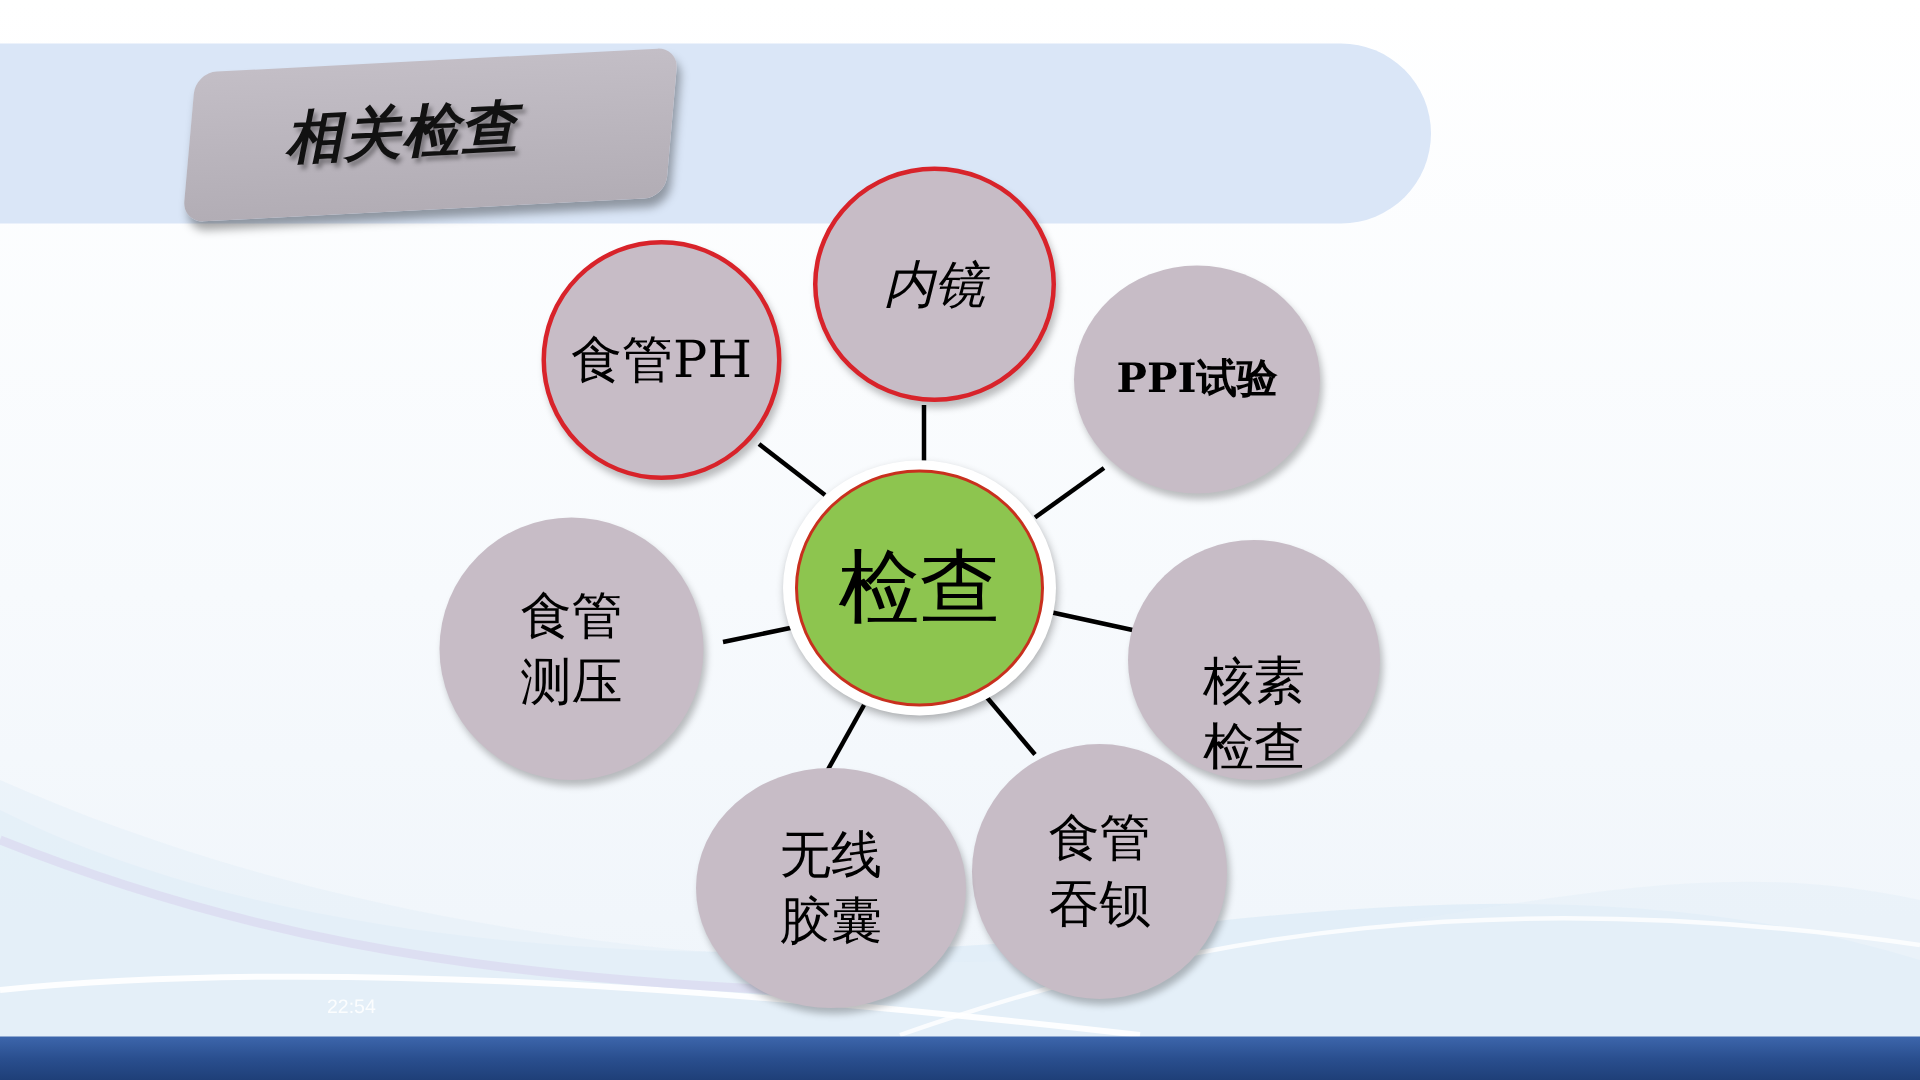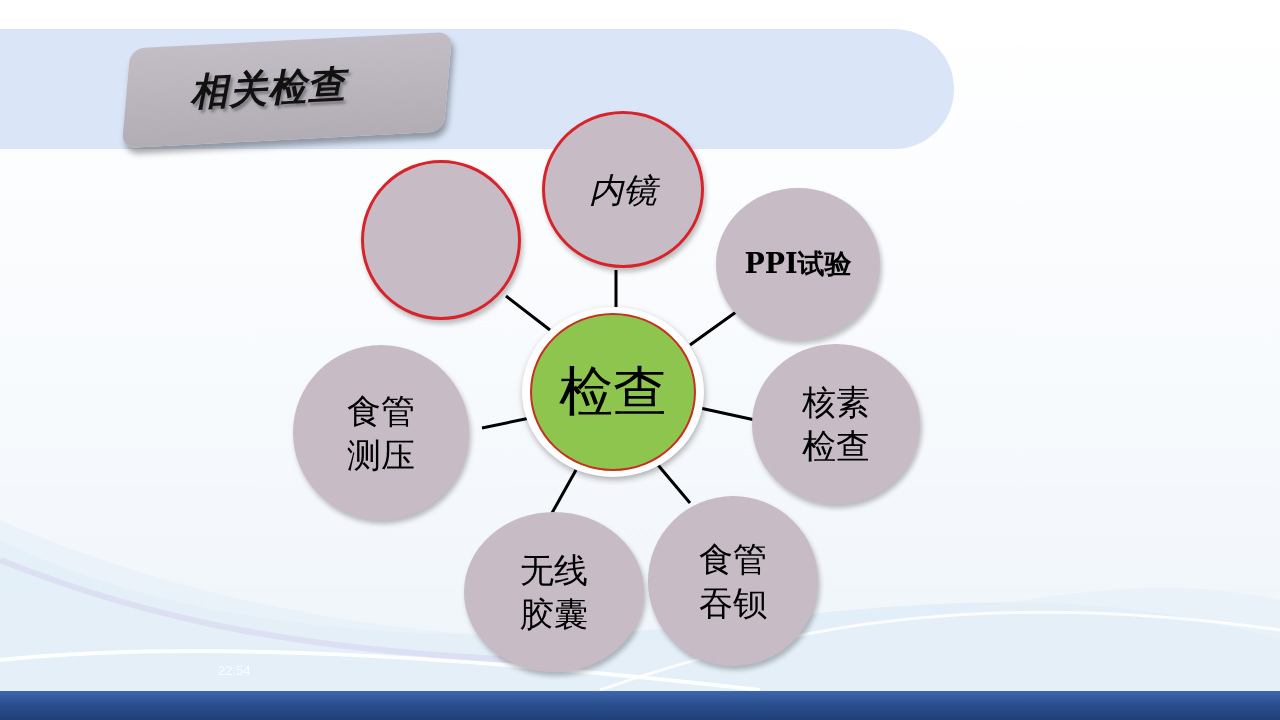--- a/index.html
+++ b/index.html
@@ -79,36 +79,37 @@
   <line x1="506" y1="296" x2="550" y2="330" stroke="#000" stroke-width="3"></line>
   <line x1="690" y1="345" x2="736" y2="312" stroke="#000" stroke-width="3"></line>
   <line x1="700" y1="408" x2="755" y2="420" stroke="#000" stroke-width="3"></line>
   <line x1="658" y1="465" x2="690" y2="503" stroke="#000" stroke-width="3"></line>
   <line x1="576" y1="470" x2="552" y2="513" stroke="#000" stroke-width="3"></line>
   <line x1="482" y1="428" x2="530" y2="418" stroke="#000" stroke-width="3"></line>
 </svg>
 
 <div class="node highlight" style="left:361px; top:160px; width:160px; height:160px;">
   <div>
+    <span>食管PH</span>
   </div>
 </div>
 
 <div class="node highlight" style="left:542px; top:111px; width:162px; height:157px;font-style:italic;">
   <div>
     <span>内镜</span>
   </div>
 </div>
 
-<div class="node" style="left:716px; top:188px; width:164px; height:152px;text-align:center;">
+<div class="node" style="left:716px; top:177px; width:164px; height:152px;text-align:center;">
   <div>
     <span class="ppi">PPI试验</span>
   </div>
 </div>
 
-<div class="node" style="left:752px; top:344px; width:168px; height:160px;">
+<div class="node" style="left:752px; top:360px; width:168px; height:160px;align-items:flex-end;">
   <div>
     <span>核素</span>
     <span>检查</span>
   </div>
 </div>
 
 <div class="node" style="left:648px; top:496px; width:170px; height:170px;">
   <div>
     <span>食管</span>
     <span>吞钡</span>

